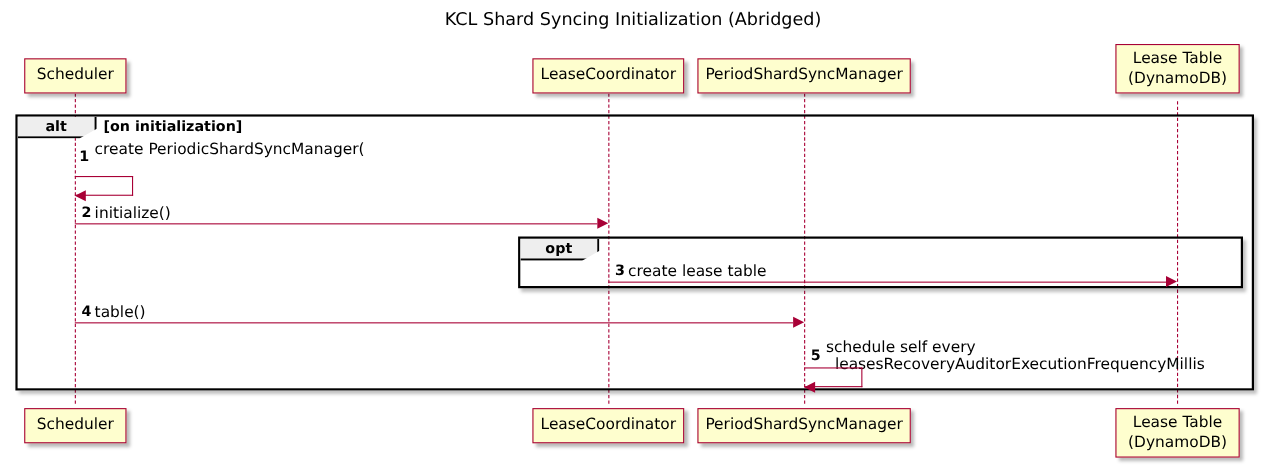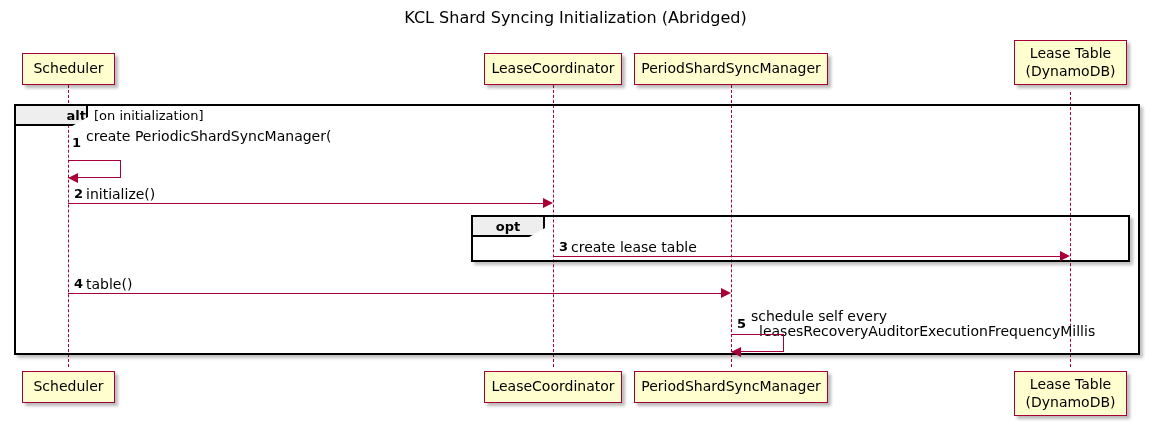--- a/index.html
+++ b/index.html
@@ -71,21 +71,21 @@
     align-items: center;
     justify-content: center;
     font-size: 13px;
     font-weight: bold;
     color: #000000;
     clip-path: polygon(0 0, 100% 0, 100% 55%, 78% 100%, 0 100%);
     white-space: nowrap;
   }
   .fragment-guard {
     font-size: 13px;
-    font-weight: normal;
+    font-weight: bold;
     color: #000000;
     white-space: nowrap;
   }
 
   
   .msg-line {
     height: 0;
     border-top: 1.5px solid #A80036;
   }
   .msg-arrow {
@@ -142,21 +142,21 @@
   </div>
   <div class="abs participant" style="left:634px; top:53px; width:194px; height:32px;">
     <span>PeriodShardSyncManager</span>
   </div>
   <div class="abs participant" style="left:1014px; top:40px; width:113px; height:45px;">
     <span>Lease Table</span>
     <span>(DynamoDB)</span>
   </div>
 
   <div class="abs fragment" style="left:14px; top:104px; width:1126px; height:251px;"></div>
-  <div class="abs fragment-tab" style="left:16px; top:106px; width:72px; height:20px;justify-content:flex-end;">
+  <div class="abs fragment-tab" style="left:16px; top:106px; width:72px; height:20px;">
     <span>alt</span>
   </div>
   <div class="abs fragment-guard" style="left:94px; top:108px;">[on initialization]</div>
 
   <div class="abs msg-num" style="left:72px; top:135px;">1</div>
   <div class="abs msg-label" style="left:86px; top:128px;">create PeriodicShardSyncManager(</div>
 
   <div class="abs self-loop" style="left:68px; top:160px; width:53px; height:18px;"></div>
   <div class="abs msg-arrow left" style="left:68px; top:173px;"></div>
 

